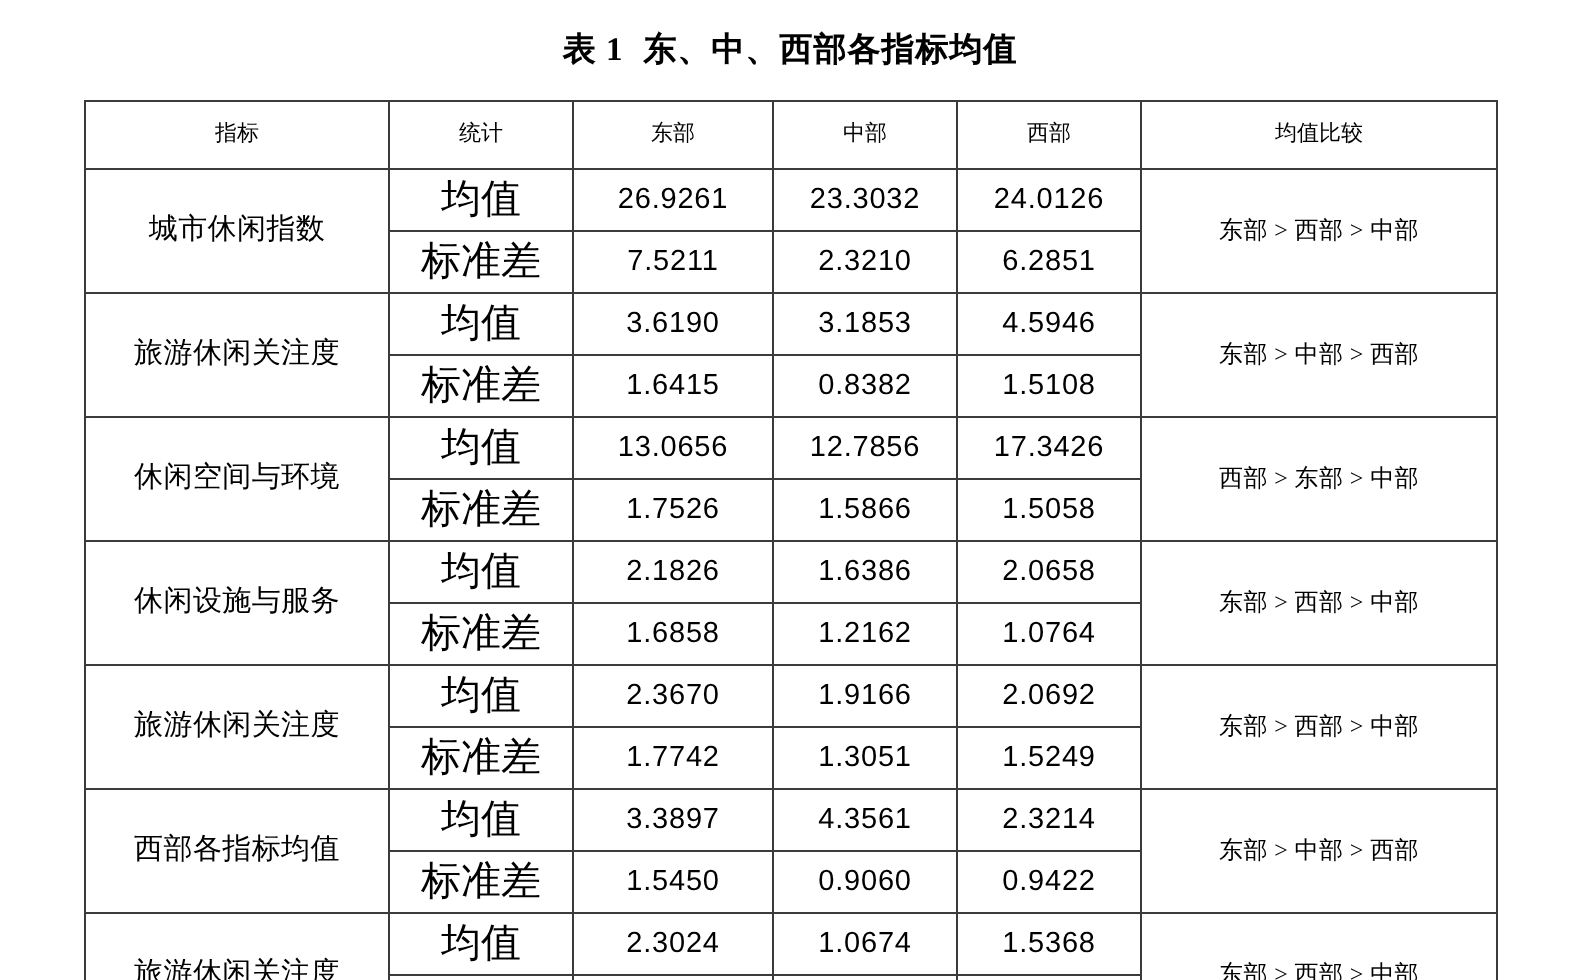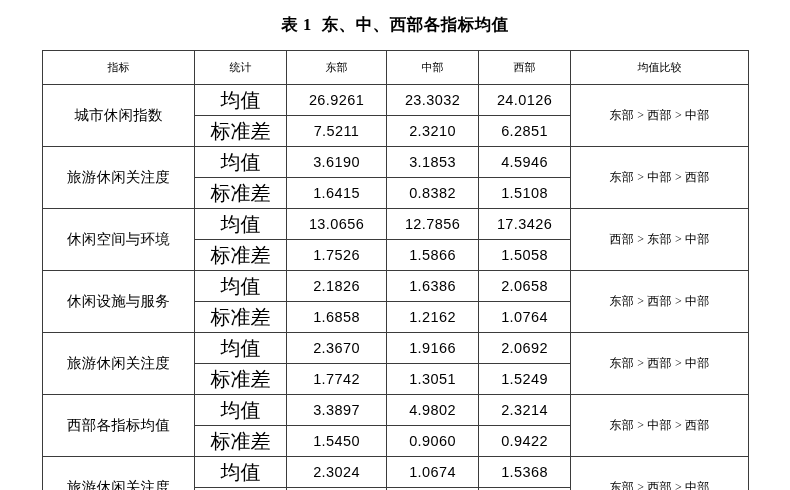--- a/index.html
+++ b/index.html
@@ -180,21 +180,21 @@
           <td class="stat-label">标准差</td>
           <td class="num">1.7742</td>
           <td class="num">1.3051</td>
           <td class="num">1.5249</td>
         </tr>
 
         <tr>
           <td class="ind" rowspan="2">西部各指标均值</td>
           <td class="stat-label">均值</td>
           <td class="num">3.3897</td>
-          <td class="num">4.9802</td>
+          <td class="num">4.3561</td>
           <td class="num">2.3214</td>
           <td class="cmp" rowspan="2">东部 &gt; 中部 &gt; 西部</td>
         </tr>
         <tr>
           <td class="stat-label">标准差</td>
           <td class="num">1.5450</td>
           <td class="num">0.9060</td>
           <td class="num">0.9422</td>
         </tr>
 

